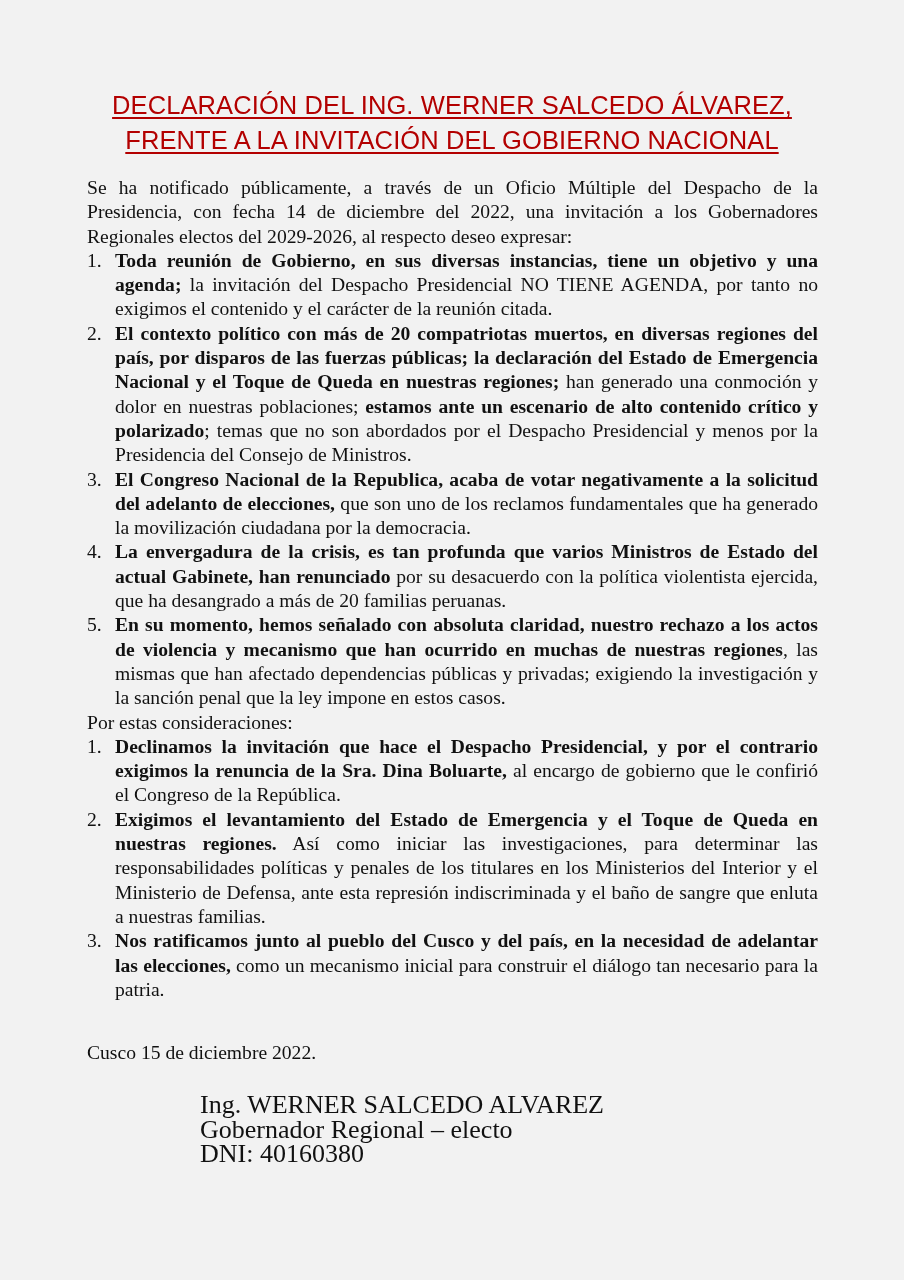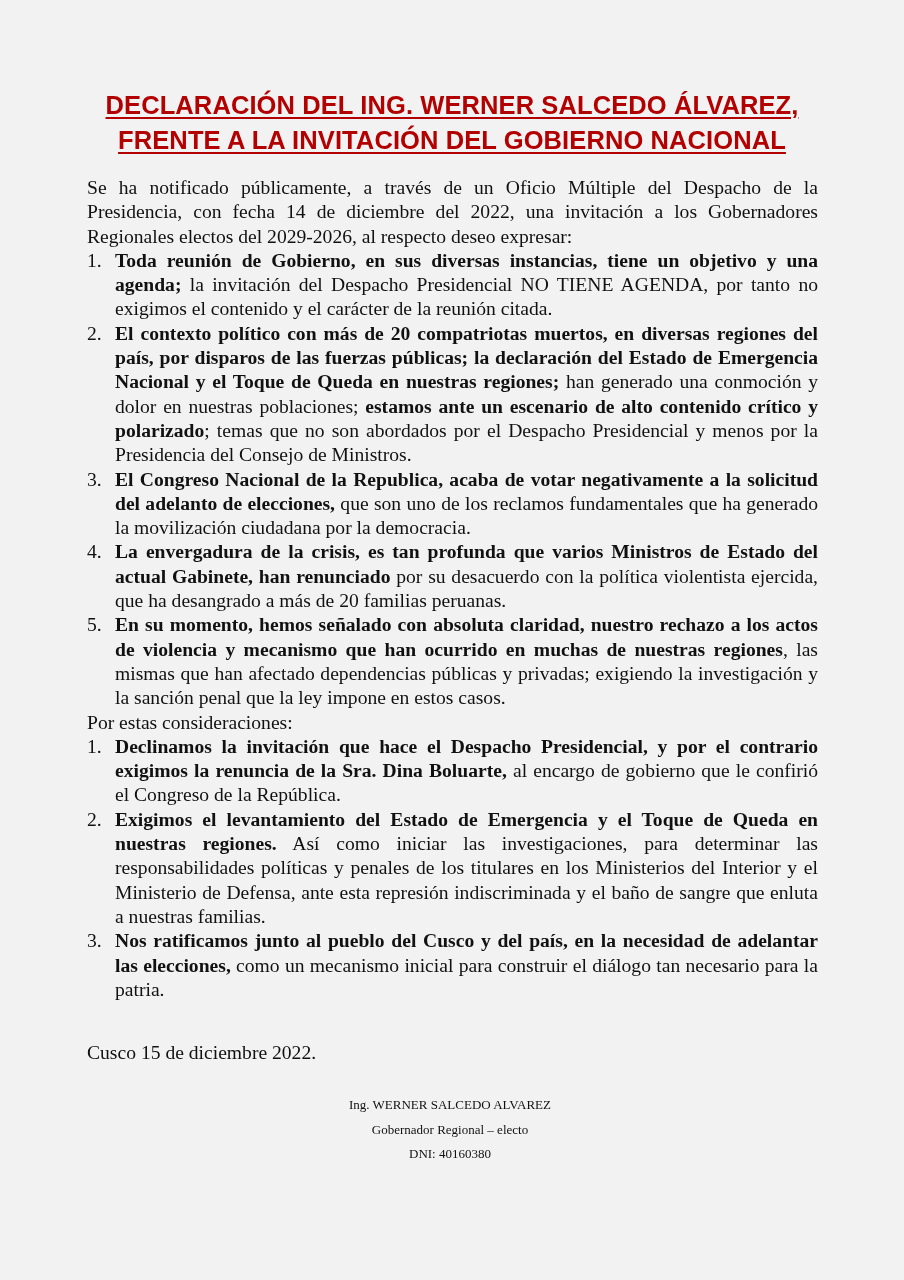--- a/index.html
+++ b/index.html
@@ -7,37 +7,37 @@
     width: 904px; height: 1280px; overflow: hidden;
     background: #f2f2f2;
     font-family: "Liberation Serif", "DejaVu Serif", serif;
     color: #111;
   }
   .page { position: relative; width: 904px; height: 1280px; }
   .title {
     position: absolute; left: 60px; top: 88px; width: 784px;
     text-align: center;
     font-family: "Liberation Sans", "DejaVu Sans", sans-serif;
-    font-weight: bold; font-size: 25.5px; line-height: 35px;
+    font-weight: normal; font-size: 25.5px; line-height: 35px;
     color: #b30000; text-decoration: underline; text-decoration-thickness: 2px;
     text-underline-offset: 3px; letter-spacing: 0.1px;
   }
   .body {
     position: absolute; left: 87px; top: 176px; width: 731px;
     font-size: 19.6px; line-height: 24.3px; text-align: justify;
   }
   .body p { margin: 0; }
   ol { margin: 0; padding: 0; list-style: none; }
   ol li { position: relative; padding-left: 28px; text-align: justify; }
   ol li .num { position: absolute; left: 0; top: 0; }
   .b { font-weight: bold; }
   .date { position: absolute; left: 87px; top: 1042px; font-size: 19.6px; }
   .sig {
     position: absolute; left: 200px; width: 500px; top: 1093px;
-    text-align: center; font-size: 13px; line-height: 24.5px; font-family: Liberation Serif, serif;
+    text-align: left; font-size: 26px; line-height: 24.5px; font-family: Liberation Serif, serif;
   }
 </style>
 </head>
 <body>
 
 <div class="page">
   <div class="title">
     <div>DECLARACIÓN DEL ING. WERNER SALCEDO ÁLVAREZ,</div>
     <div>FRENTE A LA INVITACIÓN DEL GOBIERNO NACIONAL</div>
   </div>

